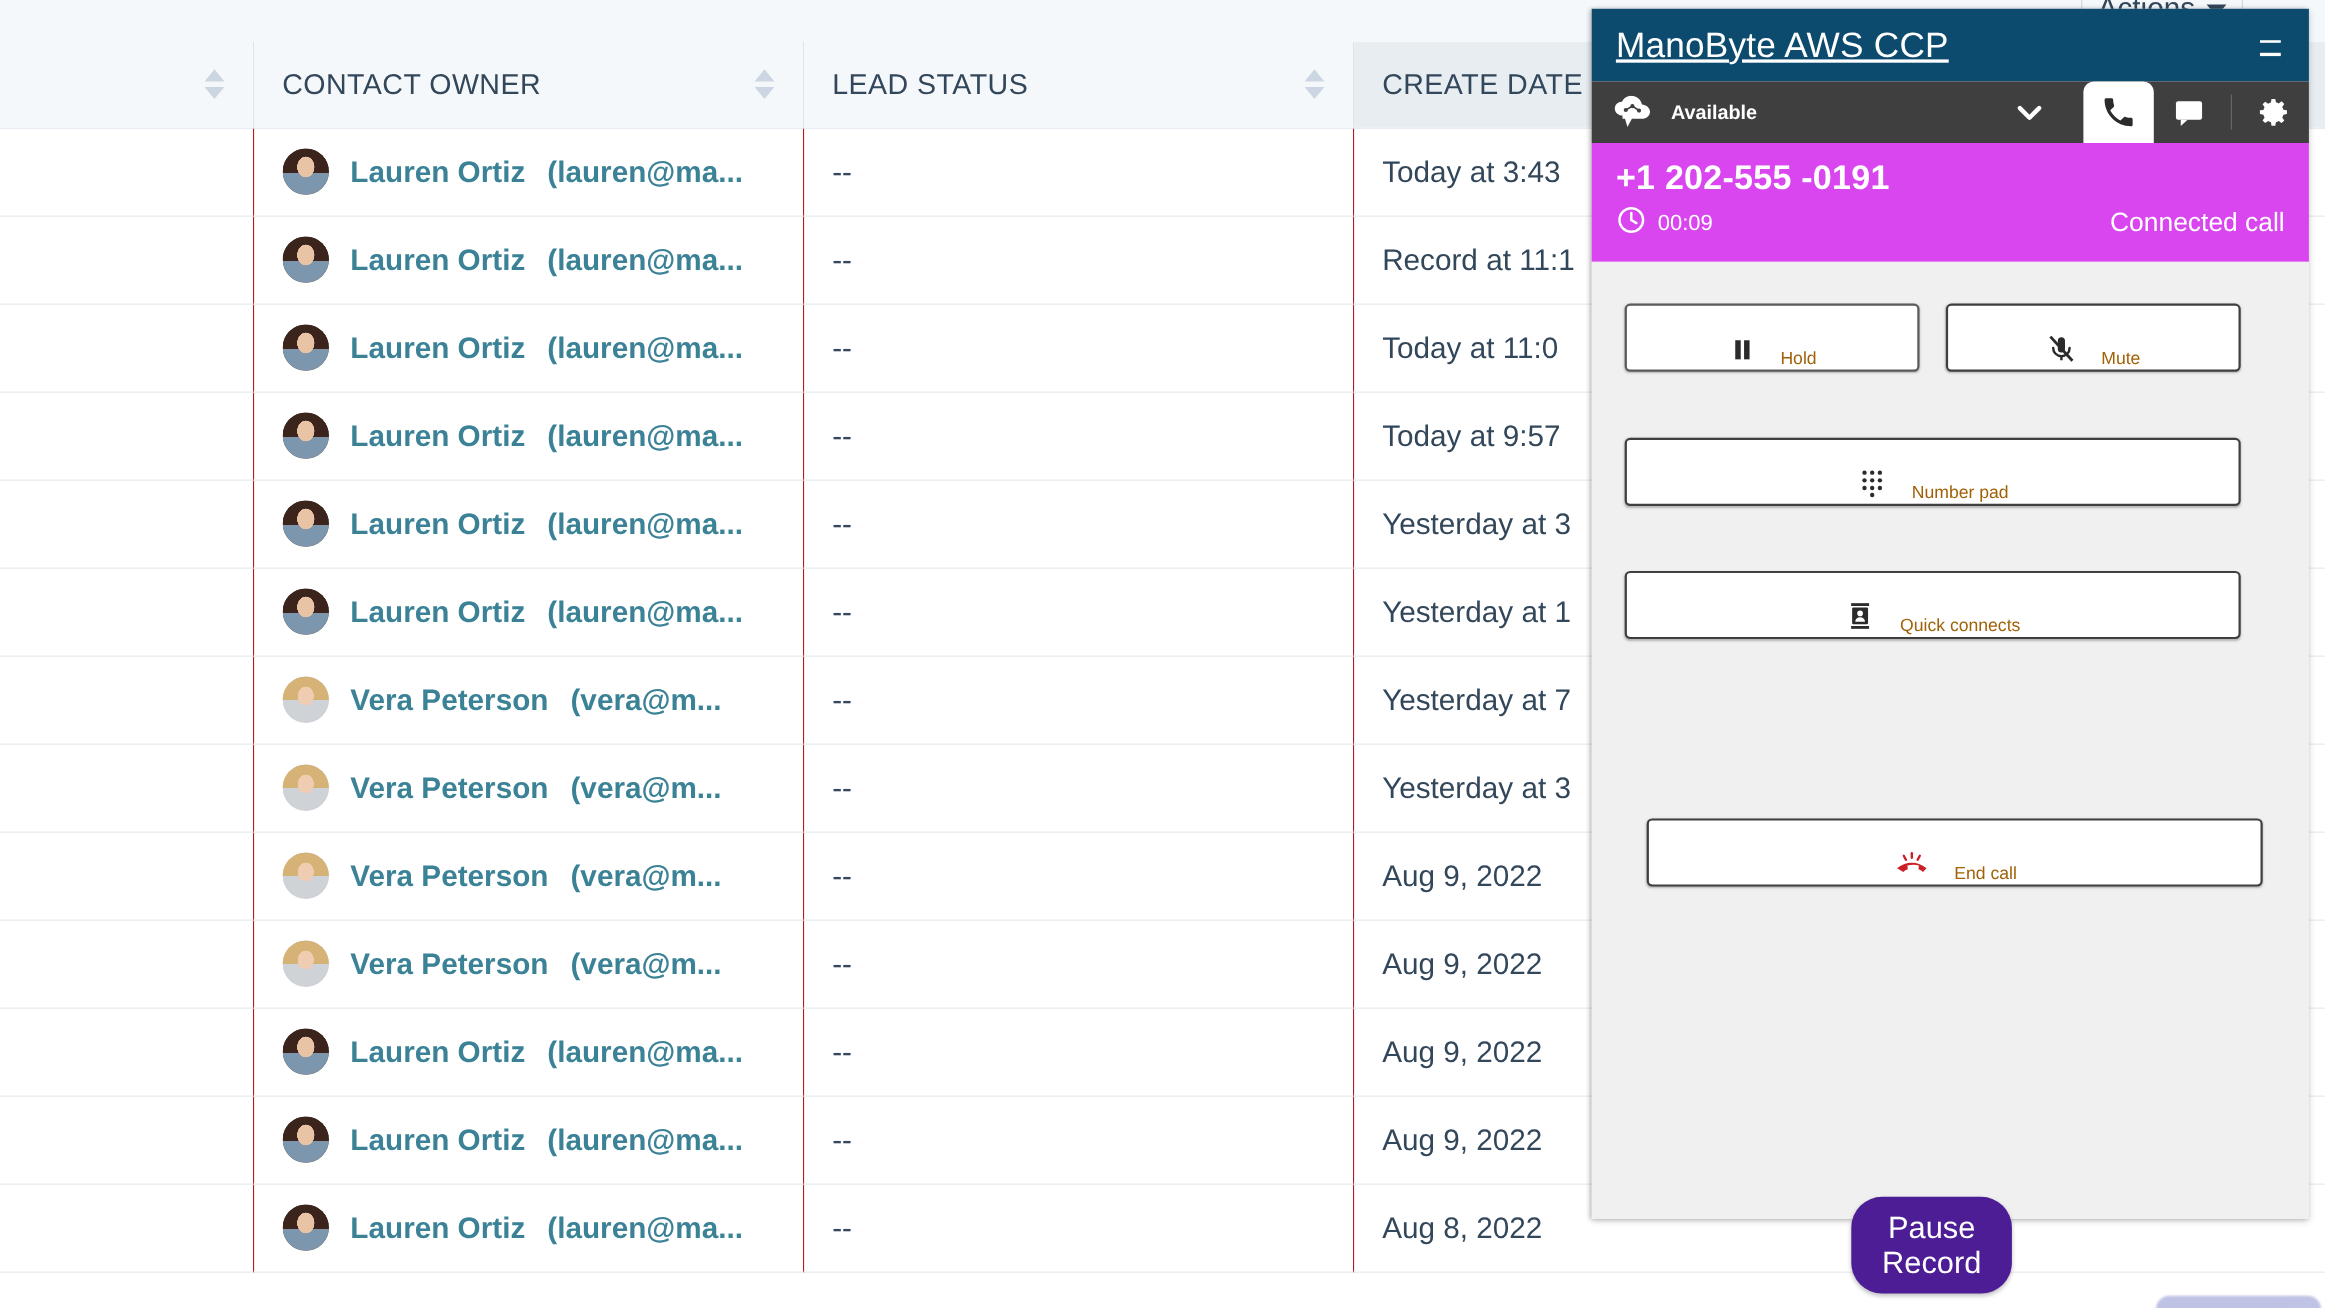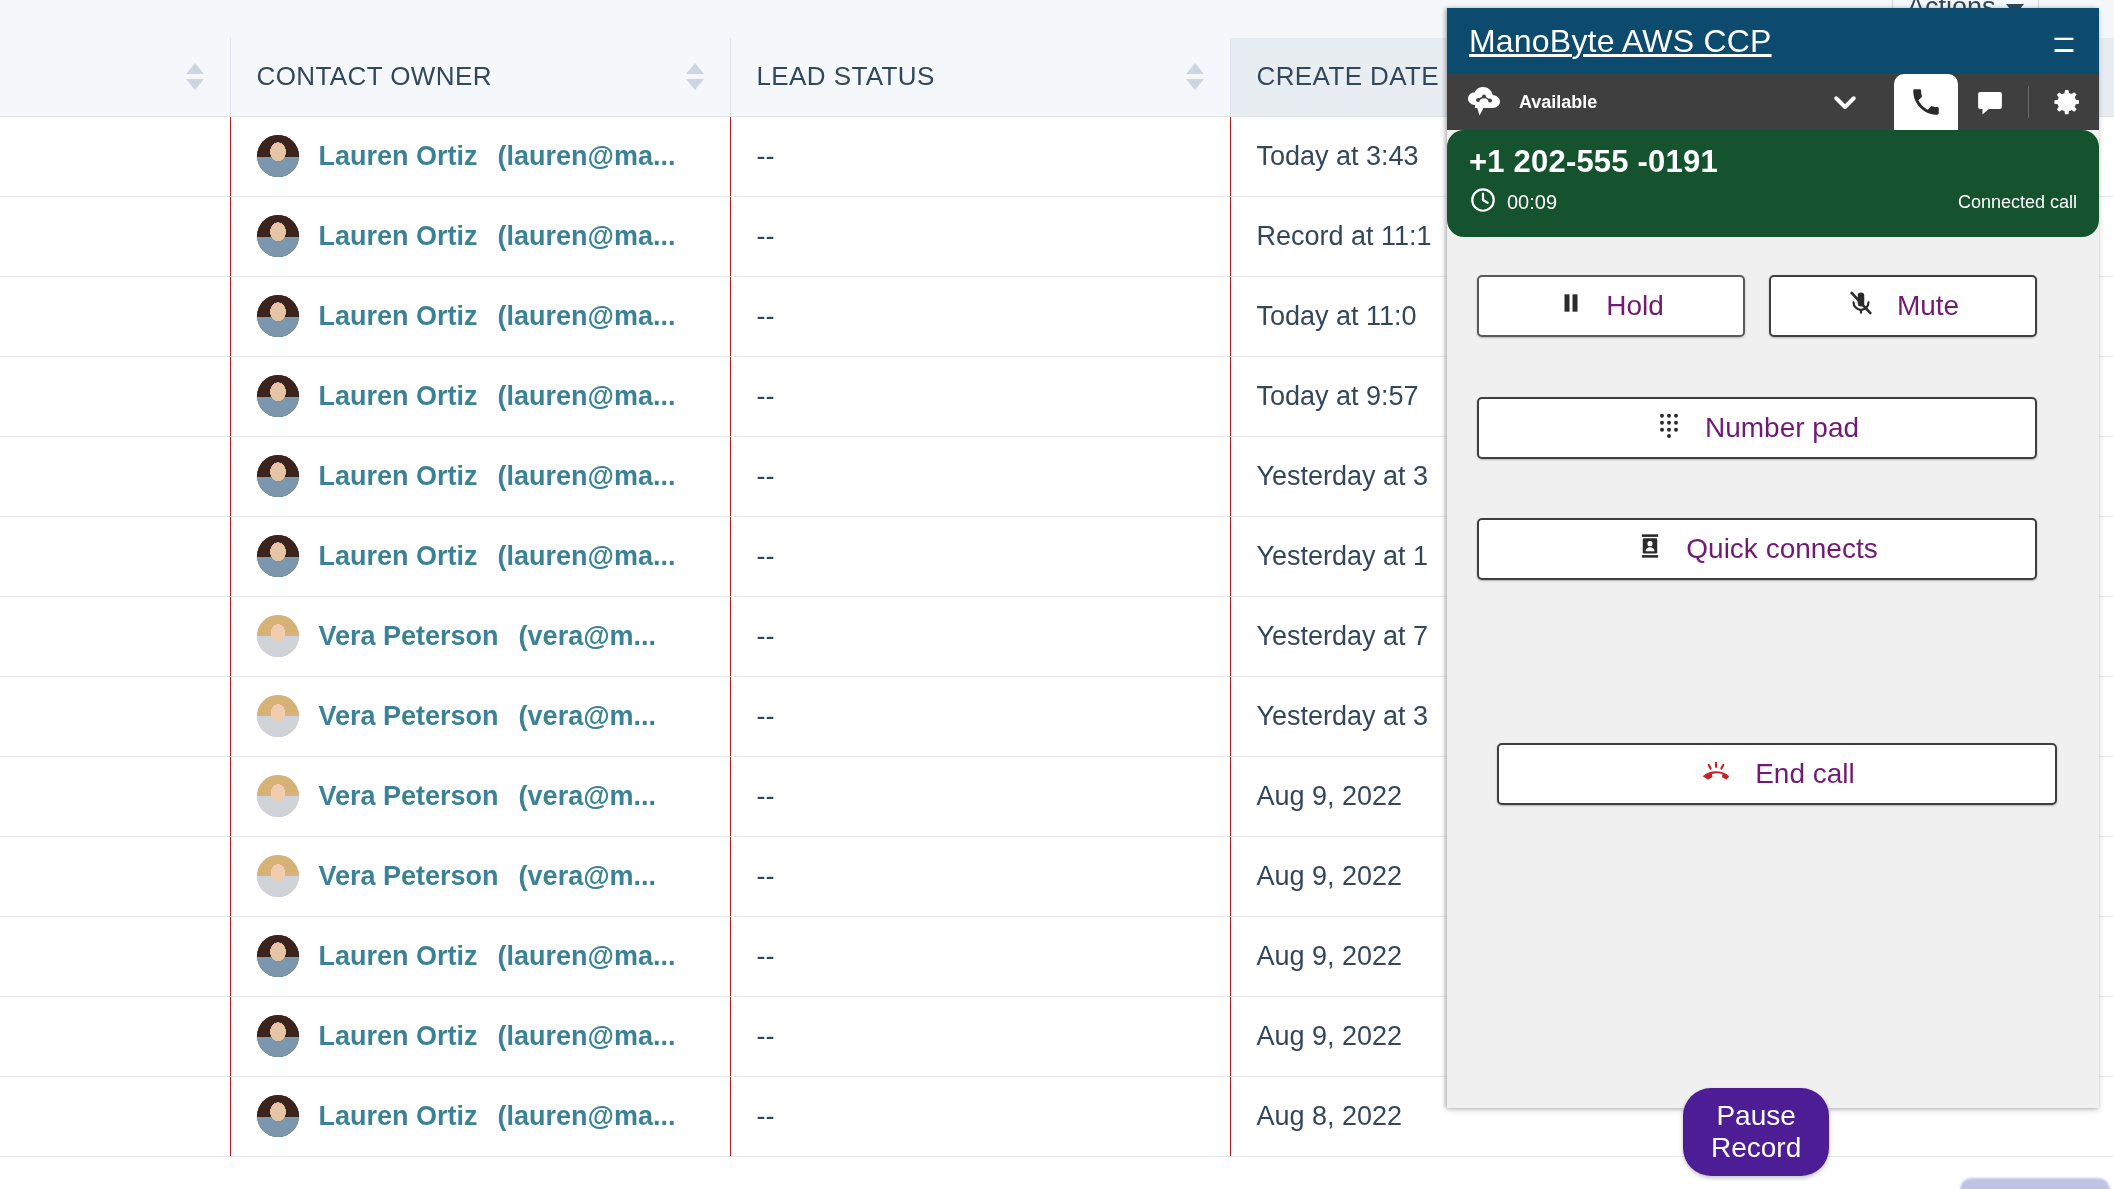--- a/index.html
+++ b/index.html
@@ -109,32 +109,32 @@
   .cloud-icon { width: 34px; height: 30px; flex: 0 0 auto; }
   .status-text { font-size: 18px; font-weight: 700; }
   .chev { margin-left: auto; margin-right: 34px; display: flex; align-items: center; }
   .tab {
     width: 64px; display: flex; align-items: center; justify-content: center; flex: 0 0 auto;
   }
   .tab.active { background: #fff; border-radius: 10px 10px 0 0; }
   .tab-div { width: 1px; background: #6a6a6a; margin: 12px 6px; flex: 0 0 auto; }
 
   .call-banner {
-    background: #14532d; color: #fff; padding: 14px 22px 18px 22px; flex: 0 0 auto; border-radius: 17px;
+    background: #d946ef; color: #fff; padding: 14px 22px 18px 22px; flex: 0 0 auto;
   }
   .call-number { font-size: 31px; font-weight: 700; letter-spacing: .2px; }
   .call-row2 { display: flex; align-items: center; justify-content: space-between; margin-top: 6px; }
   .timer { display: flex; align-items: center; gap: 10px; font-size: 20px; }
-  .call-state { font-size: 18px; }
+  .call-state { font-size: 24px; }
 
   .ccp-body { flex: 1 1 auto; position: relative; background: #f0f0f0; }
   .btn {
     position: absolute; background: #fff; border: 2px solid #3f3f3f; border-radius: 5px;
-    display: flex; align-items: center; justify-content: center; gap: 22px;
-    font-size: 28px; color: #701a75; box-shadow: 0 1px 2px rgba(0,0,0,.25);
+    display: flex; align-items: flex-end; justify-content: center; gap: 22px;
+    font-size: 16px; color: #a16207; box-shadow: 0 1px 2px rgba(0,0,0,.25);
   }
   .btn.hold   { left: 30px;  top: 38px;  width: 268px; height: 62px; border-color:#5a5a5a; }
   .btn.mute   { left: 322px; top: 38px;  width: 268px; height: 62px; }
   .btn.pad    { left: 30px;  top: 160px; width: 560px; height: 62px; }
   .btn.quick  { left: 30px;  top: 281px; width: 560px; height: 62px; }
   .btn.endcall{ left: 50px;  top: 506px; width: 560px; height: 62px; }
 
   .pause-pill {
     position: absolute; top: 1088px; left: 1683px;
     background: #4c1d95; color: #fff; border: none; border-radius: 28px;

